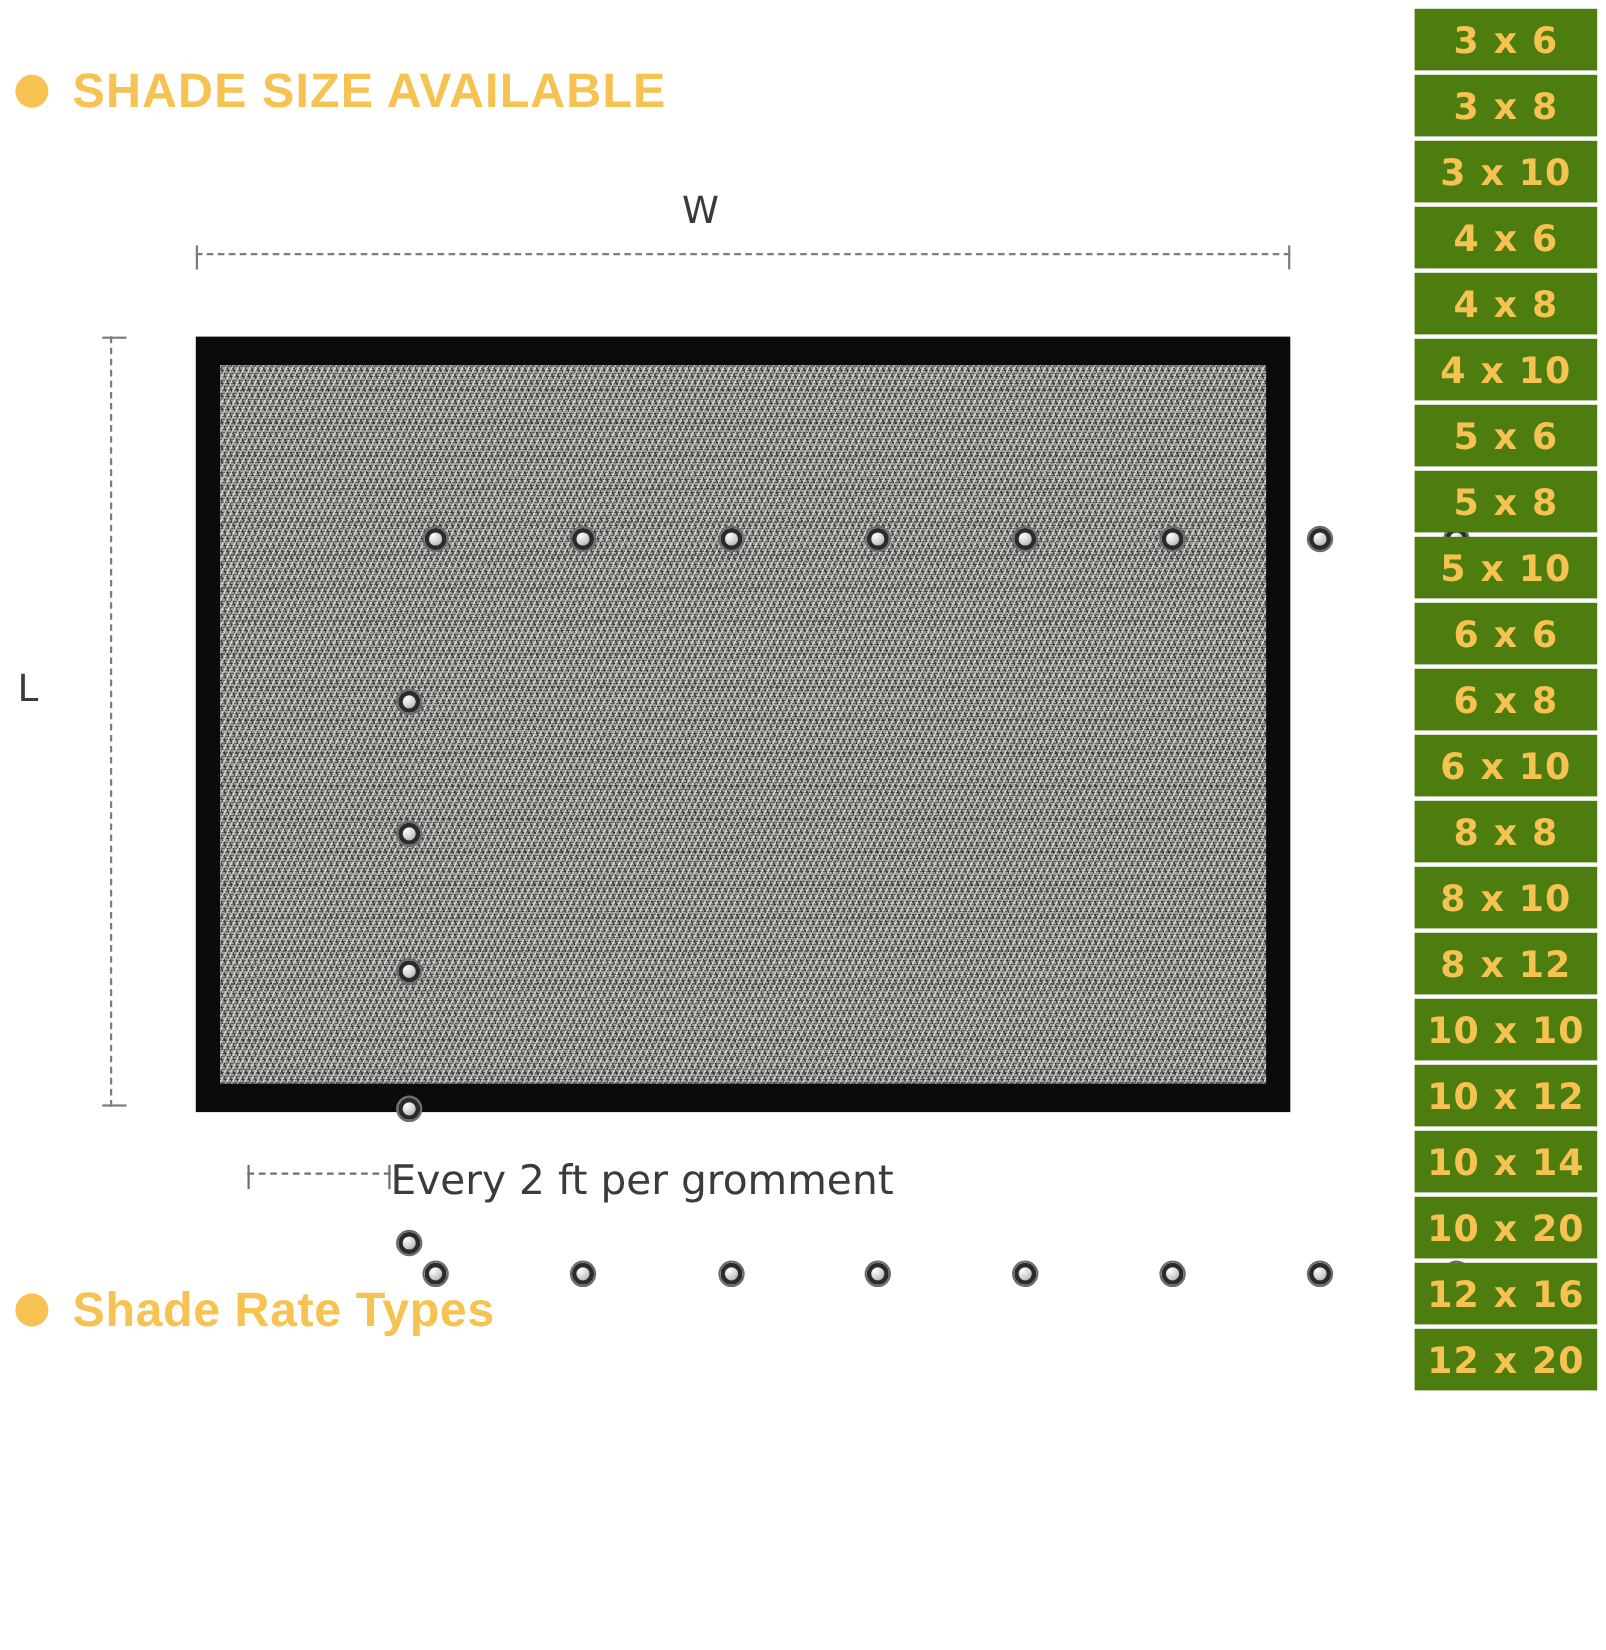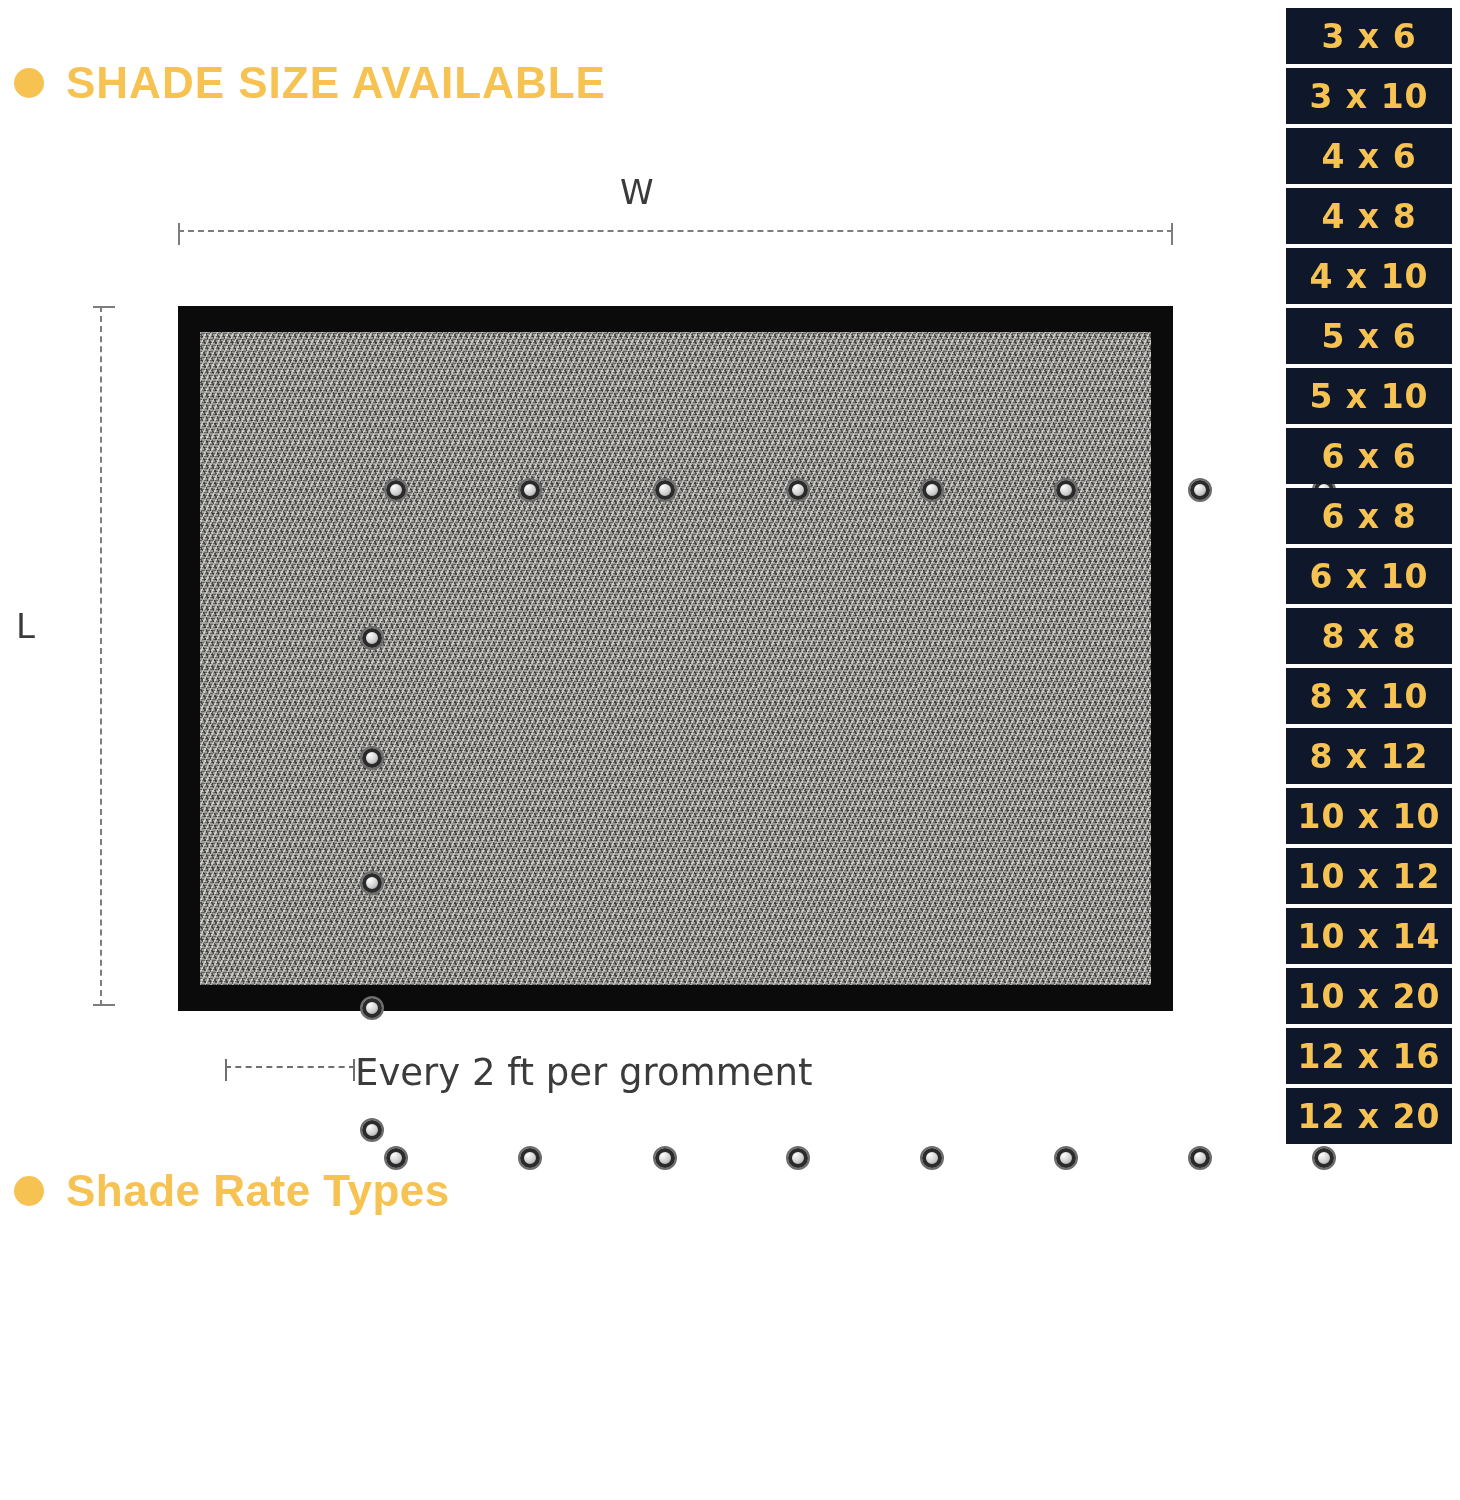--- a/index.html
+++ b/index.html
@@ -214,21 +214,21 @@
   #size-list {
     position: absolute;
     right: 8px; top: 8px;
     width: 166px;
     display: flex;
     flex-direction: column;
     gap: 4px;
   }
   .size-chip {
     height: 56px;
-    background: #0f172a;
+    background: #4d7c0f;
     color: #f6c352;
     font-size: 33px;
     font-weight: bold;
     display: flex;
     align-items: center;
     justify-content: center;
     letter-spacing: 1px;
     font-family: "DejaVu Sans", sans-serif;
   }
 </style>
@@ -292,25 +292,27 @@
 
   <div class="section-heading" id="heading-shade-rate">
     <span class="bullet"></span>
     <span class="heading-text-2">Shade Rate Types</span>
   </div>
 
 </div>
 
 <div id="size-list">
   <div class="size-chip">3 x 6</div>
+  <div class="size-chip">3 x 8</div>
   <div class="size-chip">3 x 10</div>
   <div class="size-chip">4 x 6</div>
   <div class="size-chip">4 x 8</div>
   <div class="size-chip">4 x 10</div>
   <div class="size-chip">5 x 6</div>
+  <div class="size-chip">5 x 8</div>
   <div class="size-chip">5 x 10</div>
   <div class="size-chip">6 x 6</div>
   <div class="size-chip">6 x 8</div>
   <div class="size-chip">6 x 10</div>
   <div class="size-chip">8 x 8</div>
   <div class="size-chip">8 x 10</div>
   <div class="size-chip">8 x 12</div>
   <div class="size-chip">10 x 10</div>
   <div class="size-chip">10 x 12</div>
   <div class="size-chip">10 x 14</div>

